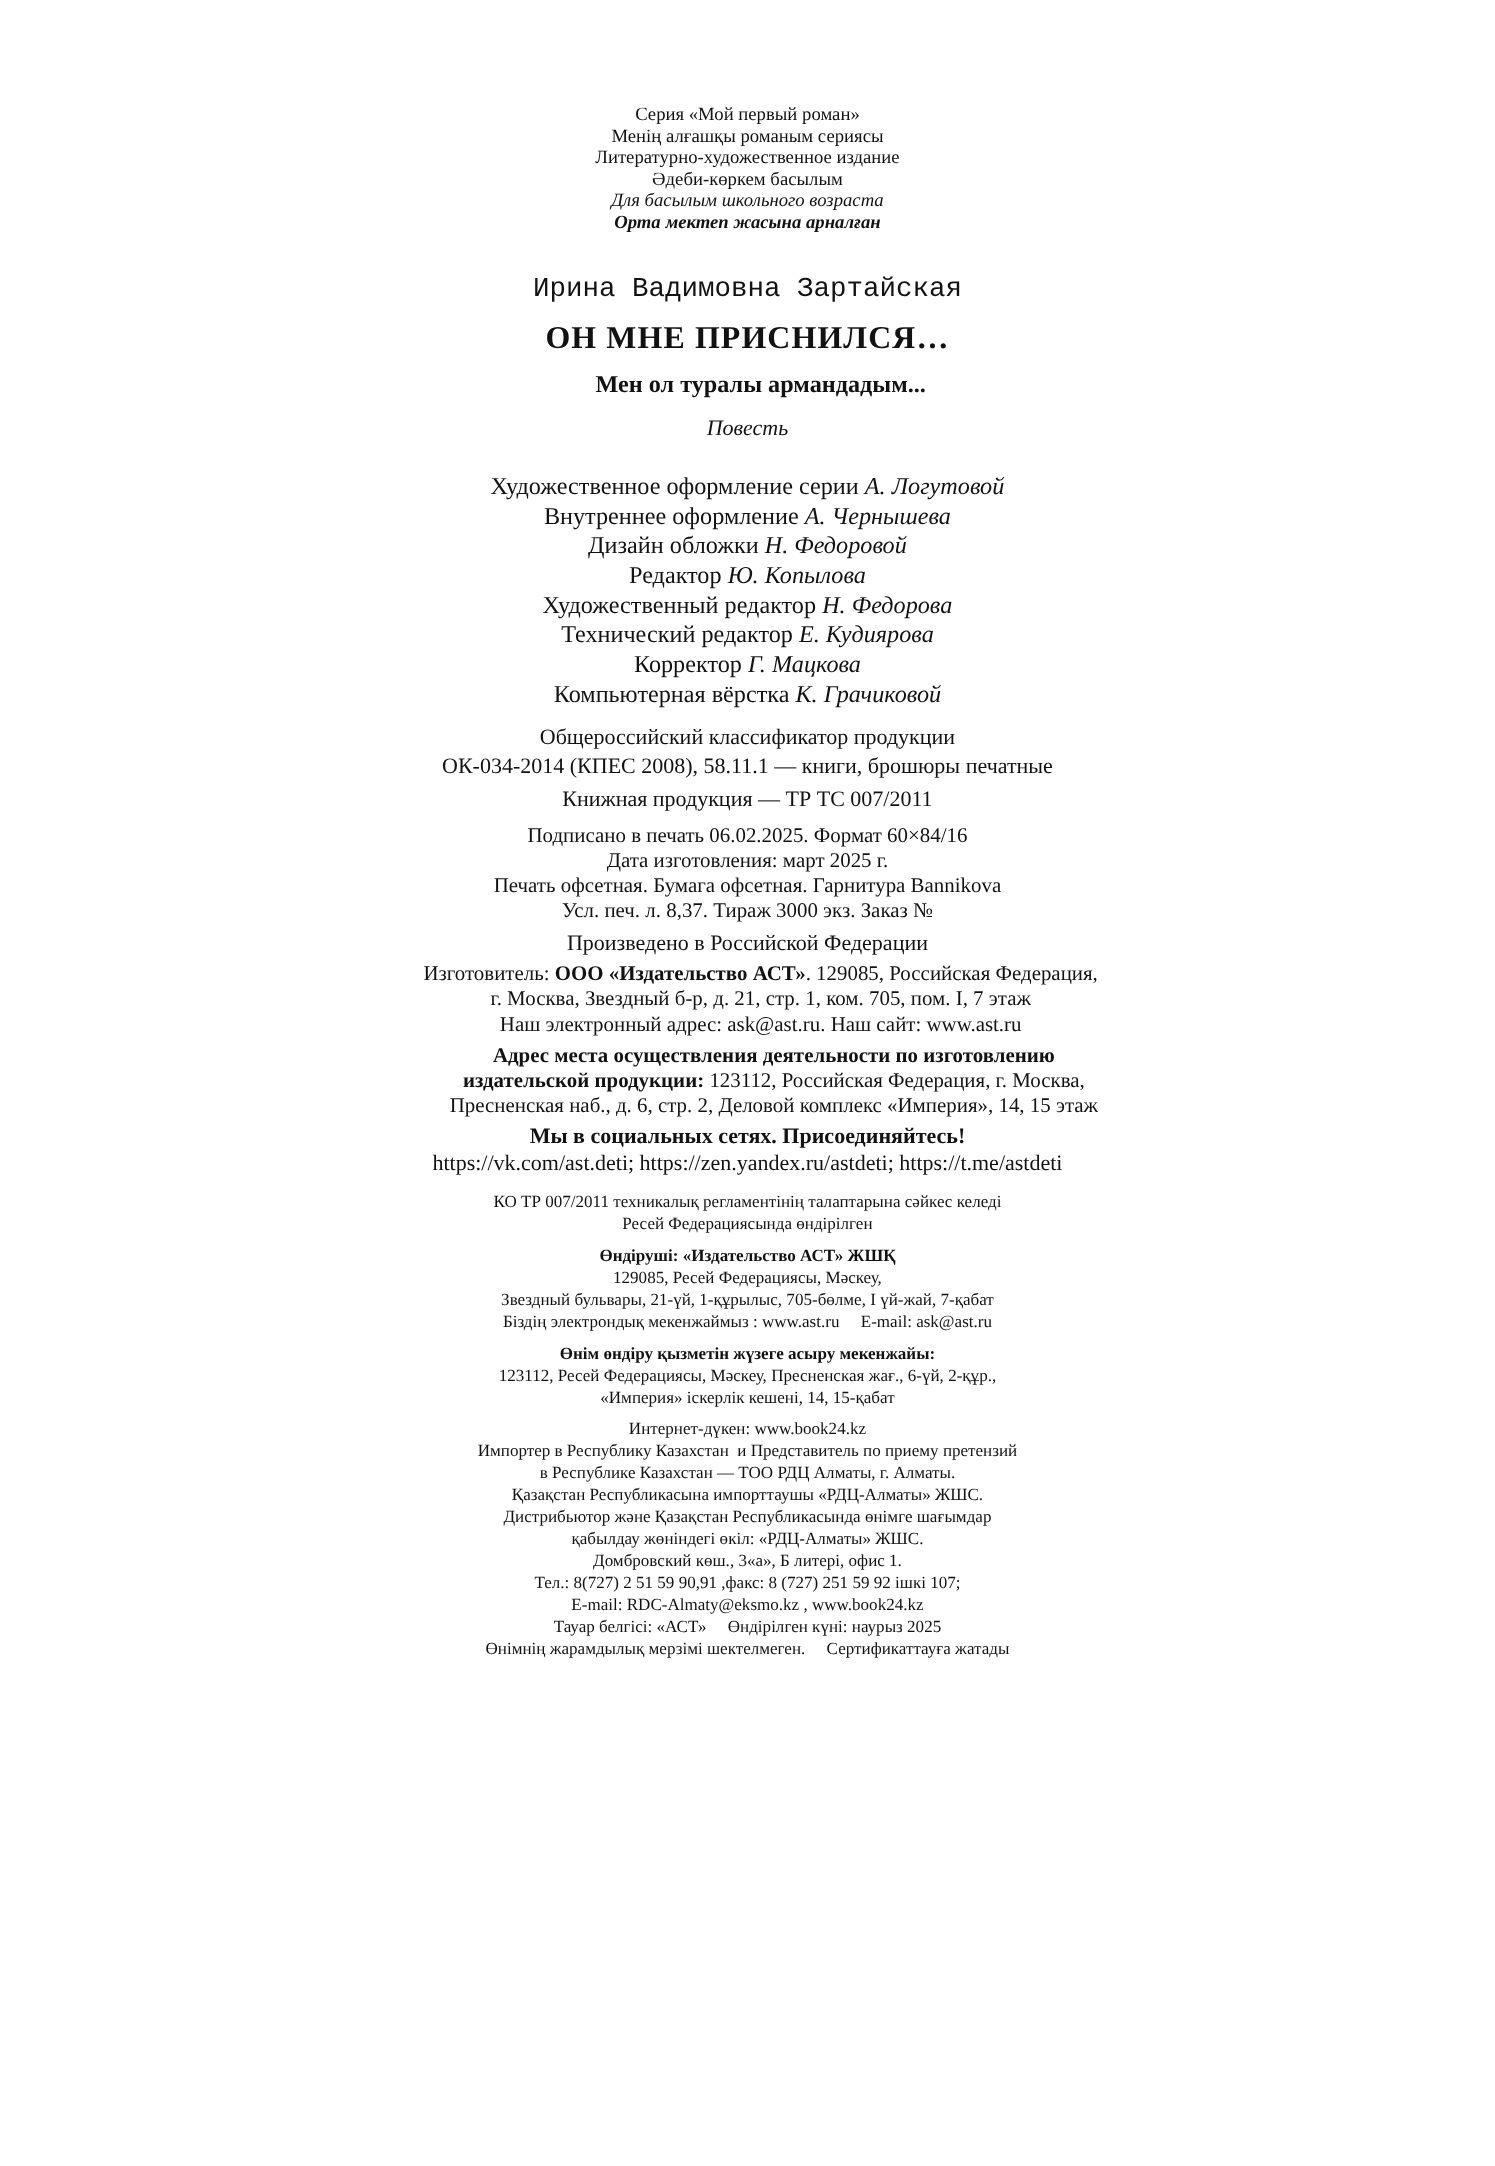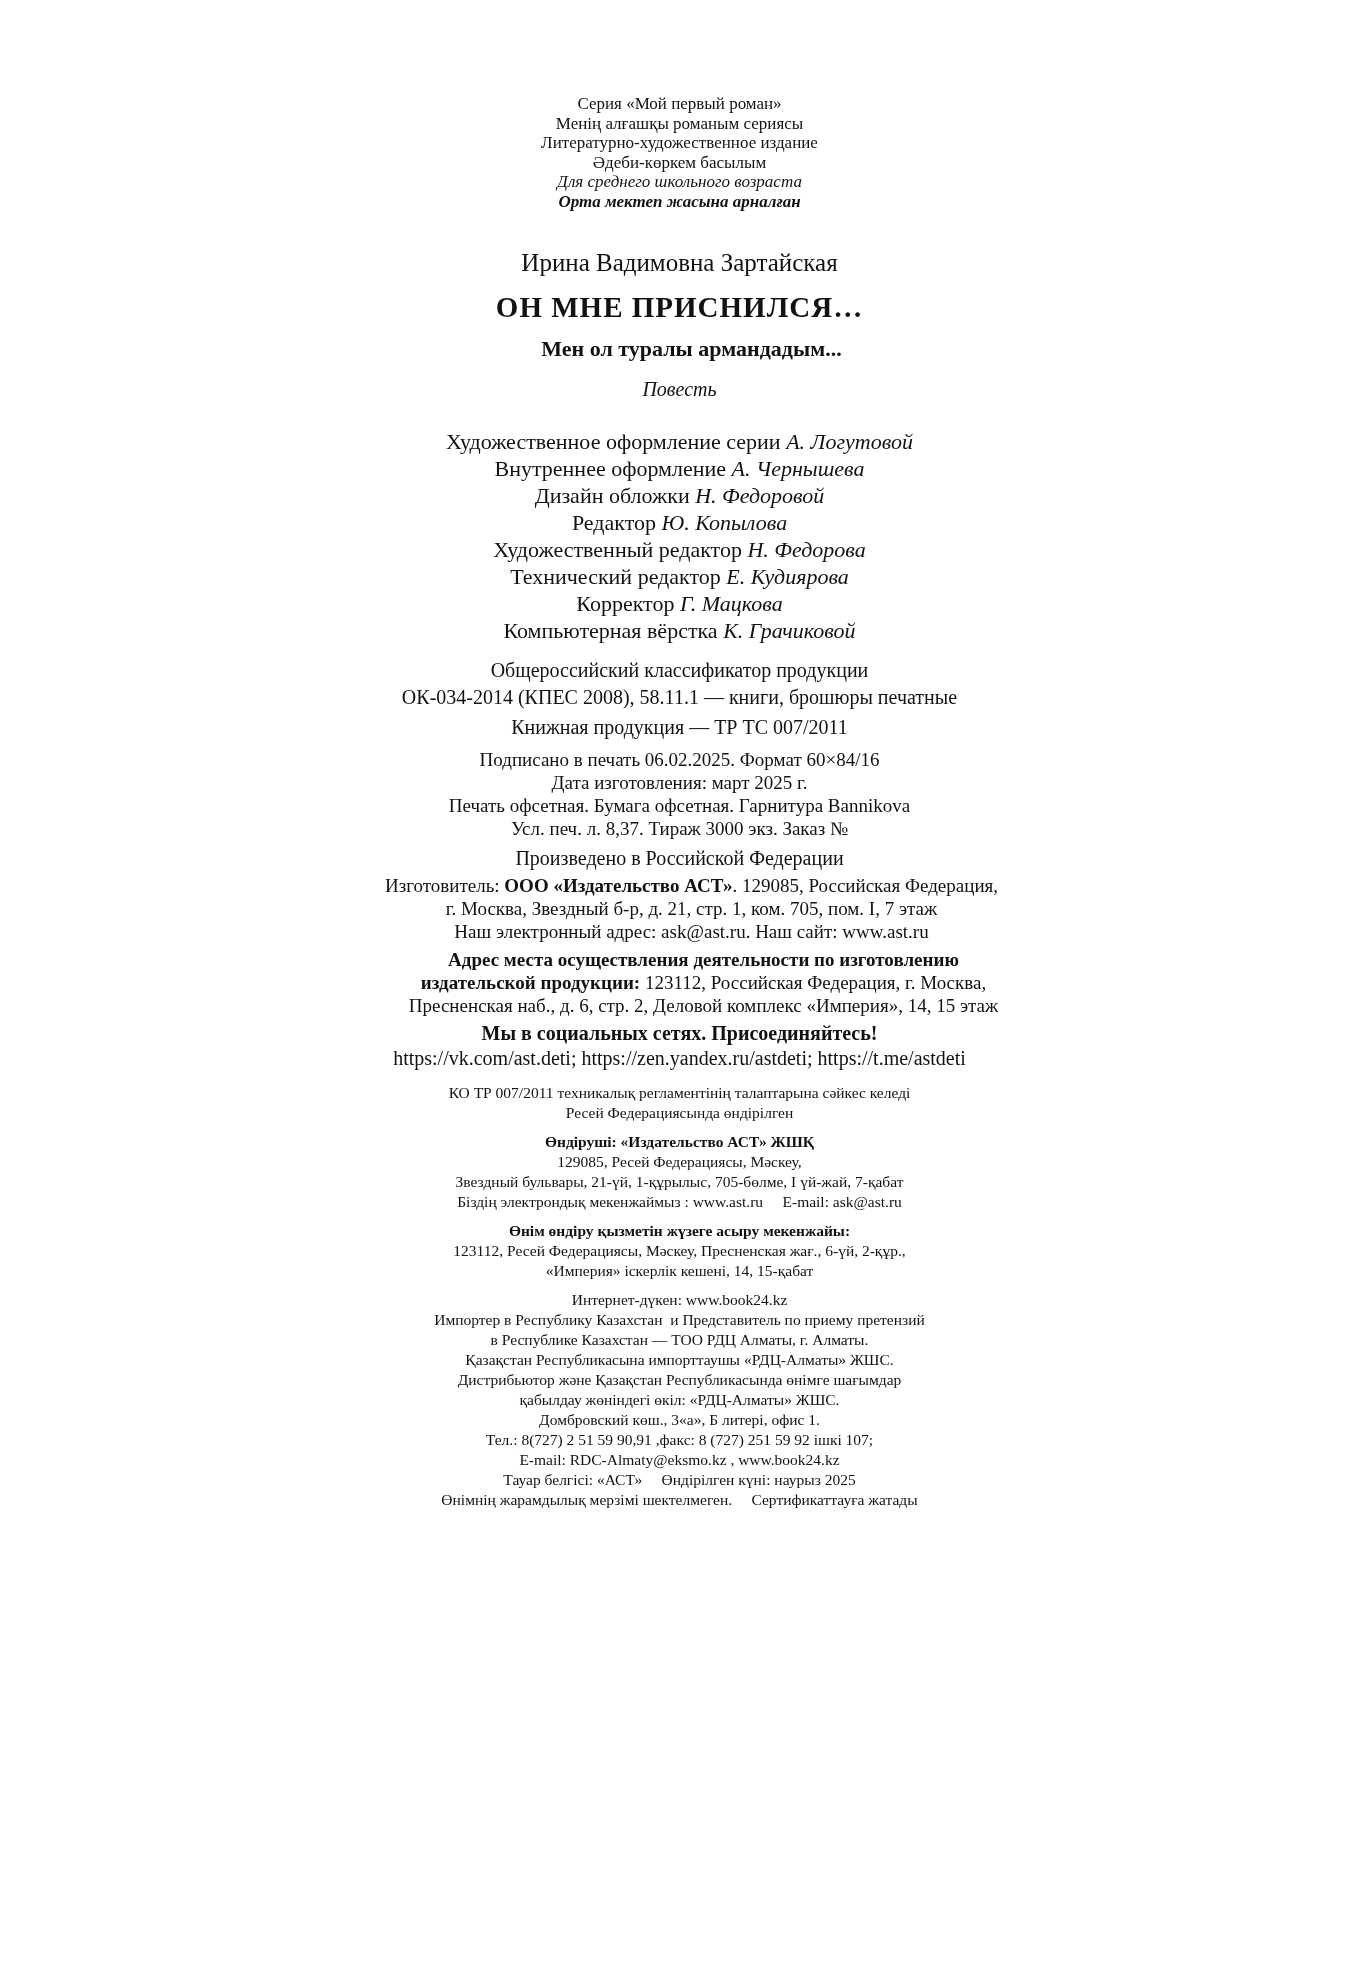--- a/index.html
+++ b/index.html
@@ -15,21 +15,21 @@
     box-sizing: border-box;
     overflow: hidden;
   }
   p { margin: 0; }
   .it { font-style: italic; }
   .b  { font-weight: bold; }
   .pre { white-space: pre-wrap; }
 
   .h { font-size: 17px; line-height: 19.5px; }
 
-  .author   { font-size: 25px; line-height: 30px; margin-top: 37px; }
+  .author   { font-size: 25px; line-height: 30px; margin-top: 37px; font-family: Liberation Mono, monospace; }
   .title    { font-size: 29px; line-height: 34px; margin-top: 12px; font-weight: bold; letter-spacing: 1px; }
   .subtitle { font-size: 22px; line-height: 26px; margin-top: 12px; font-weight: bold; padding-left: 24px; }
   .genre    { font-size: 20px; line-height: 24px; margin-top: 15px; font-style: italic; }
 
   .credits  { margin-top: 27px; }
   .credit   { font-size: 22px; line-height: 27px; }
 
   .mid      { font-size: 20px; line-height: 27px; }
   .classifier { margin-top: 13px; }
   .trts       { margin-top: 3px; }
@@ -50,21 +50,21 @@
 </head>
 <body>
 
 <div class="page">
 
   <div>
     <p class="h">Серия «Мой первый роман»</p>
     <p class="h">Менің алғашқы романым сериясы</p>
     <p class="h">Литературно-художественное издание</p>
     <p class="h">Әдеби-көркем басылым</p>
-    <p class="h it">Для среднего школьного возраста</p>
+    <p class="h it">Для басылым школьного возраста</p>
     <p class="h it b">Орта мектеп жасына арналған</p>
   </div>
 
   <p class="author">Ирина Вадимовна Зартайская</p>
   <p class="title">ОН МНЕ ПРИСНИЛСЯ…</p>
   <p class="subtitle">Мен ол туралы армандадым...</p>
   <p class="genre">Повесть</p>
 
   <div class="credits">
     <p class="credit">

